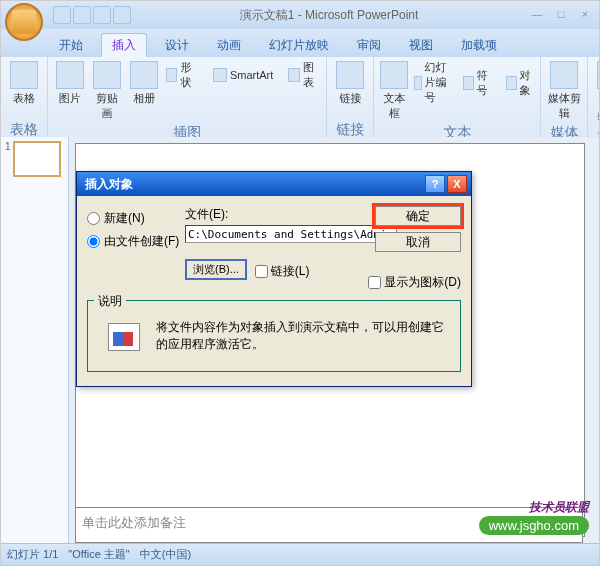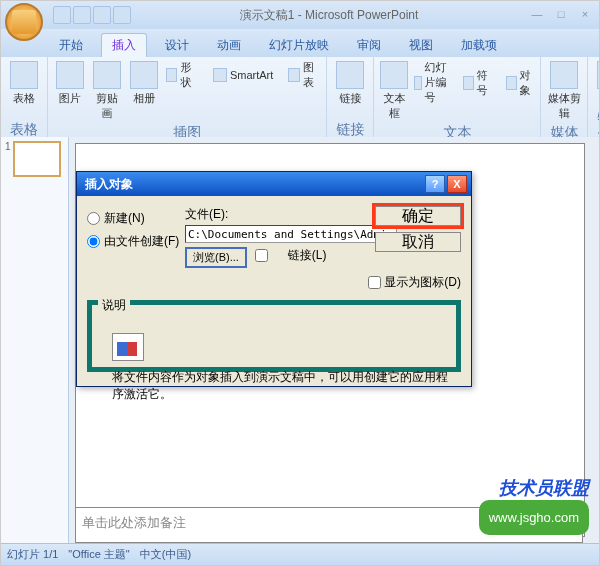--- a/index.html
+++ b/index.html
@@ -43,39 +43,39 @@
     .dlg-tbtn { width: 20px; height: 18px; margin-left: 2px; text-align: center; line-height: 16px; font-size: 11px; }
     .dlg-help { background: linear-gradient(#a8d4ff, #5a9cff); border: 1px solid #2a5aa8; color: #fff; }
     .dlg-close { background: linear-gradient(#ff9a7a, #e84a2a); border: 1px solid #a82a1a; color: #fff; font-weight: bold; }
     .dialog-body { padding: 10px; position: relative; min-height: 190px; }
     .radio-group { position: absolute; left: 10px; top: 14px; }
     .radio-row { display: flex; align-items: center; gap: 4px; margin-bottom: 6px; }
     .radio-row input { margin: 0; }
     .file-section { position: absolute; left: 108px; top: 10px; right: 120px; }
     .file-label { margin-bottom: 2px; }
     .file-input { width: 212px; height: 18px; border: 1px inset #999; background: #fff; font-family: monospace; font-size: 11px; padding: 0 2px; }
-    .file-btns { margin-top: 4px; display: flex; gap: 8px; align-items: flex-start; }
+    .file-btns { margin-top: 16px; display: flex; gap: 8px; align-items: flex-end; }
     .browse-btn { padding: 1px 6px; border: 2px solid #456ebf; background: #ece9d8; font-size: 11px; }
-    .link-chk { display: flex; align-items: center; gap: 20px; }
-    .dlg-btn { width: 86px; height: 20px; background: #ece9d8; border: 1px solid #888; font-size: 16px; display: flex; align-items: center; justify-content: center; }
+    .link-chk { display: flex; align-items: center; gap: 3px; }
+    .dlg-btn { width: 86px; height: 20px; background: #ece9d8; border: 1px solid #888; font-size: 12px; display: flex; align-items: center; justify-content: center; }
     .ok-btn { position: absolute; right: 10px; top: 10px; outline: 3px solid #ff3a1a; }
     .cancel-btn { position: absolute; right: 10px; top: 36px; }
     .icon-chk { position: absolute; right: 10px; top: 78px; display: flex; align-items: center; gap: 3px; }
-    .desc-box { position: absolute; left: 10px; right: 10px; top: 104px; border: 5px solid #0f766e; padding: 24px 8px 8px; height: 72px; }
+    .desc-box { position: absolute; left: 10px; right: 10px; top: 104px; border: 1px solid #0f766e; padding: 18px 8px 8px; height: 72px; }
     .desc-title { position: absolute; top: -8px; left: 6px; background: #ece9d8; padding: 0 4px; }
-    .desc-content { display: flex; gap: 8px; align-items: flex-start; padding-left: 12px; flex-direction: column; }
+    .desc-content { display: flex; gap: 16px; align-items: flex-start; padding-left: 12px; }
     .desc-icon { width: 32px; height: 28px; border: 1px solid #888; background: #fff; position: relative; margin-top: 4px; }
     .desc-icon::after { content: ""; position: absolute; width: 20px; height: 14px; left: 4px; top: 8px; background: linear-gradient(90deg, #3a6cd4 50%, #d43a3a 50%); }
     .desc-text { flex: 1; line-height: 1.4; }
     
     .statusbar { position: absolute; bottom: 0; left: 0; right: 0; height: 22px; background: linear-gradient(#dae8f8, #c5dbf3); border-top: 1px solid #a8c4e2; display: flex; align-items: center; font-size: 11px; padding: 0 6px; gap: 10px; color: #3a5a8a; }
     
     .watermark { position: absolute; right: 10px; bottom: 30px; text-align: right; }
-    .wm-top { color: #1d4ed8; font-size: 18px; font-weight: bold; font-style: italic; }
-    .wm-bot { background: #4aaa3a; color: #fff; font-size: 13px; padding: 10px 10px; border-radius: 10px; display: inline-block; }
+    .wm-top { color: #701a75; font-size: 12px; font-weight: bold; font-style: italic; }
+    .wm-bot { background: #4aaa3a; color: #fff; font-size: 13px; padding: 2px 10px; border-radius: 10px; display: inline-block; }
   </style>
 </head>
 <body>
 
 <div class="office-btn">
     <div class="office-btn-inner"></div>
   </div>
 
 <div class="titlebar">
   <div class="qat">

